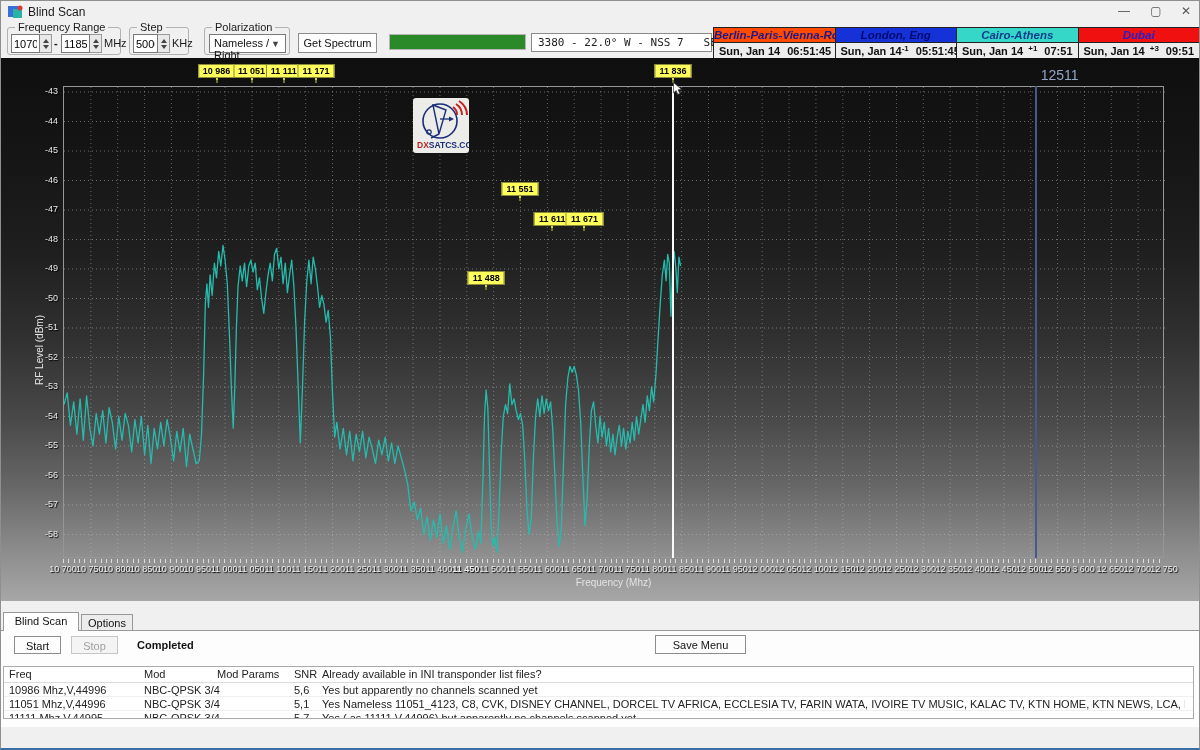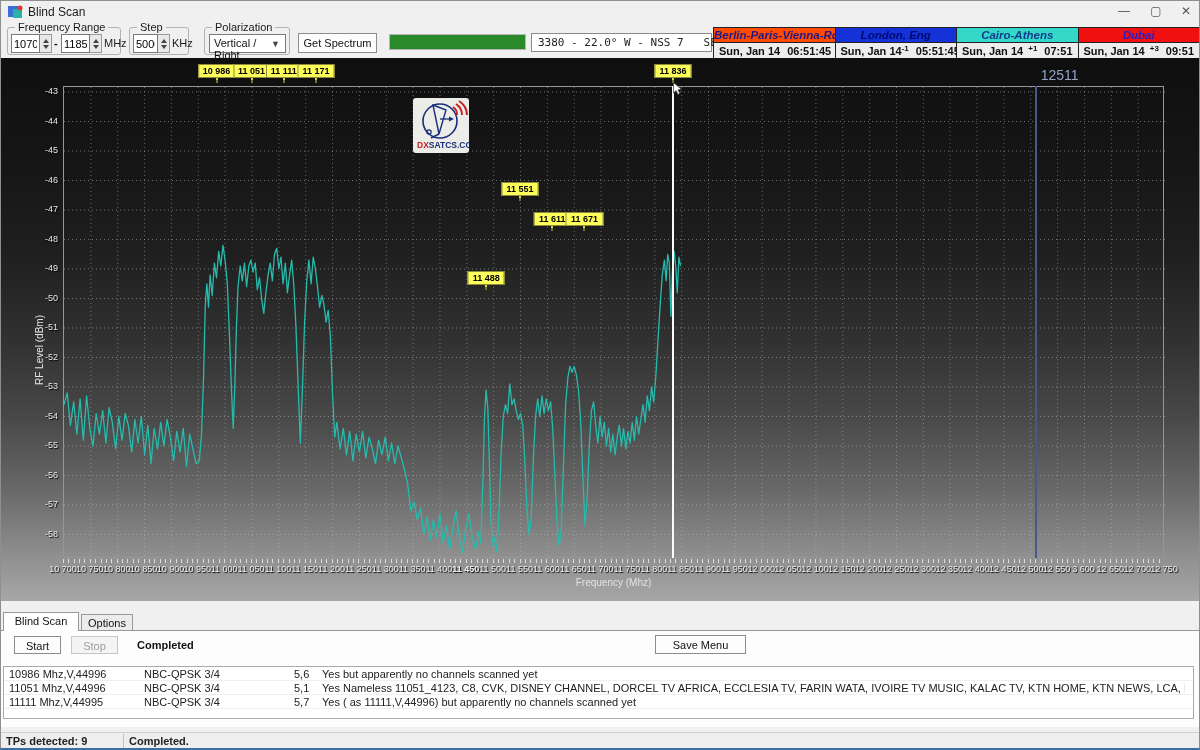--- a/index.html
+++ b/index.html
@@ -128,21 +128,21 @@
             <div class="arr-up"></div>
             <div class="arr-dn"></div>
           </div>
       </div>
       <span class="unit" style="left:42px;">KHz</span>
     </div>
 
     <div class="group" style="left:203px;width:86px;">
       <span class="group-label">Polarization</span>
       <div class="select">
-        <span>Vertical / Right</span>
+        <span>Nameless / Right</span>
         <span class="chev">▼</span>
       </div>
     </div>
 
     <div class="btn" style="left:297px;top:10px;width:79px;height:20px;">Get Spectrum</div>
 
     <div class="progress"></div>
 
     <div class="posbox">3380 - 22.0° W - NSS 7   SES 4</div>
 
@@ -358,20 +358,27 @@
 
   <div class="bottom">
     <div class="tab active" style="left:2px;top:11px;width:76px;height:19px;">Blind Scan</div>
     <div class="tab inactive" style="left:80px;top:13px;width:52px;height:17px;">Options</div>
     <div class="tabpage">
       <div class="btn" style="left:13px;top:5px;width:47px;height:18px;">Start</div>
       <div class="btn disabled" style="left:70px;top:5px;width:47px;height:18px;">Stop</div>
       <div class="state-label">Completed</div>
       <div class="btn" style="left:654px;top:4px;width:91px;height:19px;">Save Menu</div>
       <div class="listview" id="listview">
+          <div class="lv-head">
+            <span class="lv-cell" style="left: 5px;">Freq</span>
+            <span class="lv-cell" style="left: 140px;">Mod</span>
+            <span class="lv-cell" style="left: 213px;">Mod Params</span>
+            <span class="lv-cell" style="left: 290px;">SNR</span>
+            <span class="lv-cell" style="left: 318px;">Already available in  INI  transponder list files?</span>
+          </div>
           <div class="lv-row">
             <span class="lv-cell" style="left: 5px;">10986 Mhz,V,44996</span>
             <span class="lv-cell" style="left: 140px;">NBC-QPSK 3/4</span>
             <span class="lv-cell" style="left: 213px;"></span>
             <span class="lv-cell" style="left: 290px;">5,6</span>
             <span class="lv-cell" style="left: 318px; right: 8px;">Yes but apparently no channels scanned yet</span>
           </div>
           <div class="lv-row">
             <span class="lv-cell" style="left: 5px;">11051 Mhz,V,44996</span>
             <span class="lv-cell" style="left: 140px;">NBC-QPSK 3/4</span>
@@ -384,20 +391,15 @@
             <span class="lv-cell" style="left: 140px;">NBC-QPSK 3/4</span>
             <span class="lv-cell" style="left: 213px;"></span>
             <span class="lv-cell" style="left: 290px;">5,7</span>
             <span class="lv-cell" style="left: 318px; right: 8px;">Yes ( as 11111,V,44996) but apparently no channels scanned yet</span>
           </div>
         </div>
       <div class="hscroll">
         
       </div>
     </div>
-    <div class="statusbar">
-      <span class="status-left">TPs detected: 9</span>
-      <div class="status-div"></div>
-      <span class="status-right">Completed.</span>
-    </div>
   </div>
 
 </div>
 
 </body></html>

